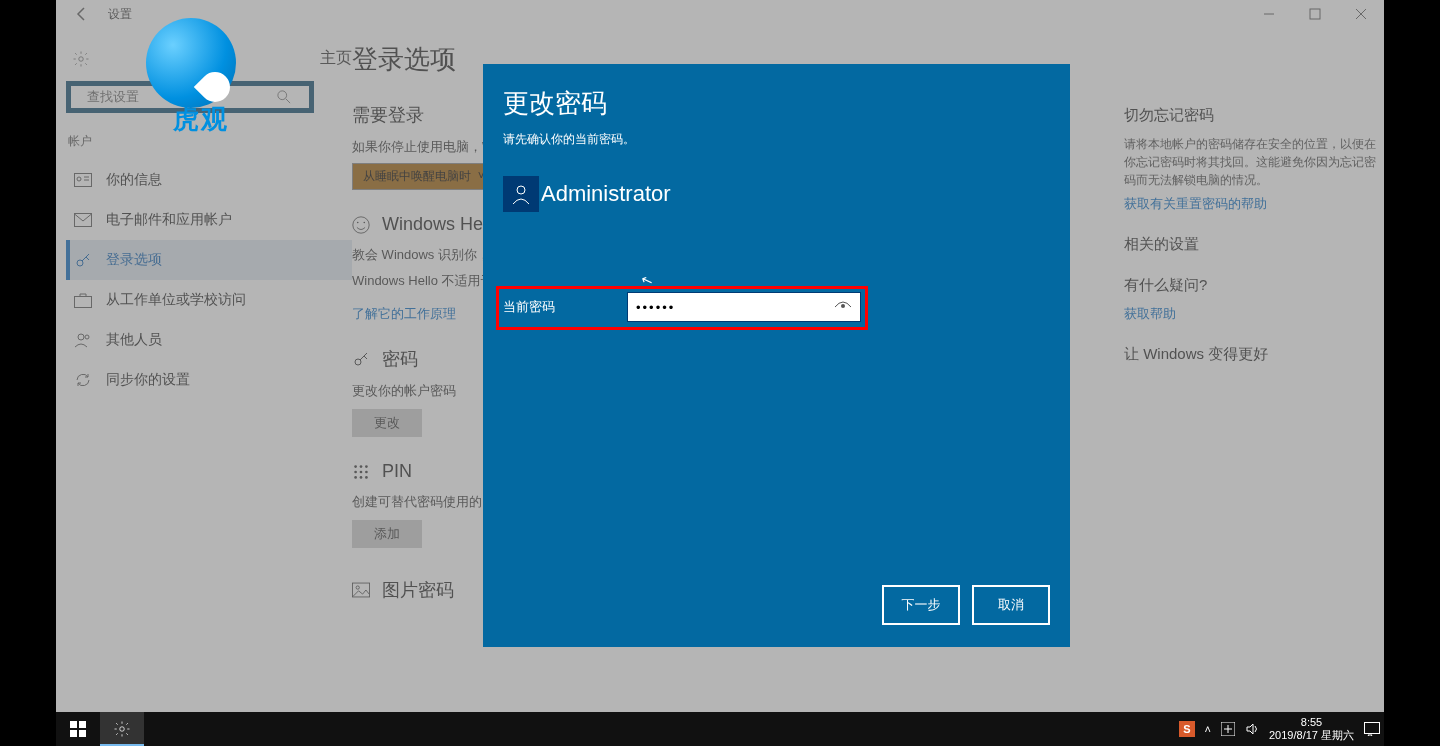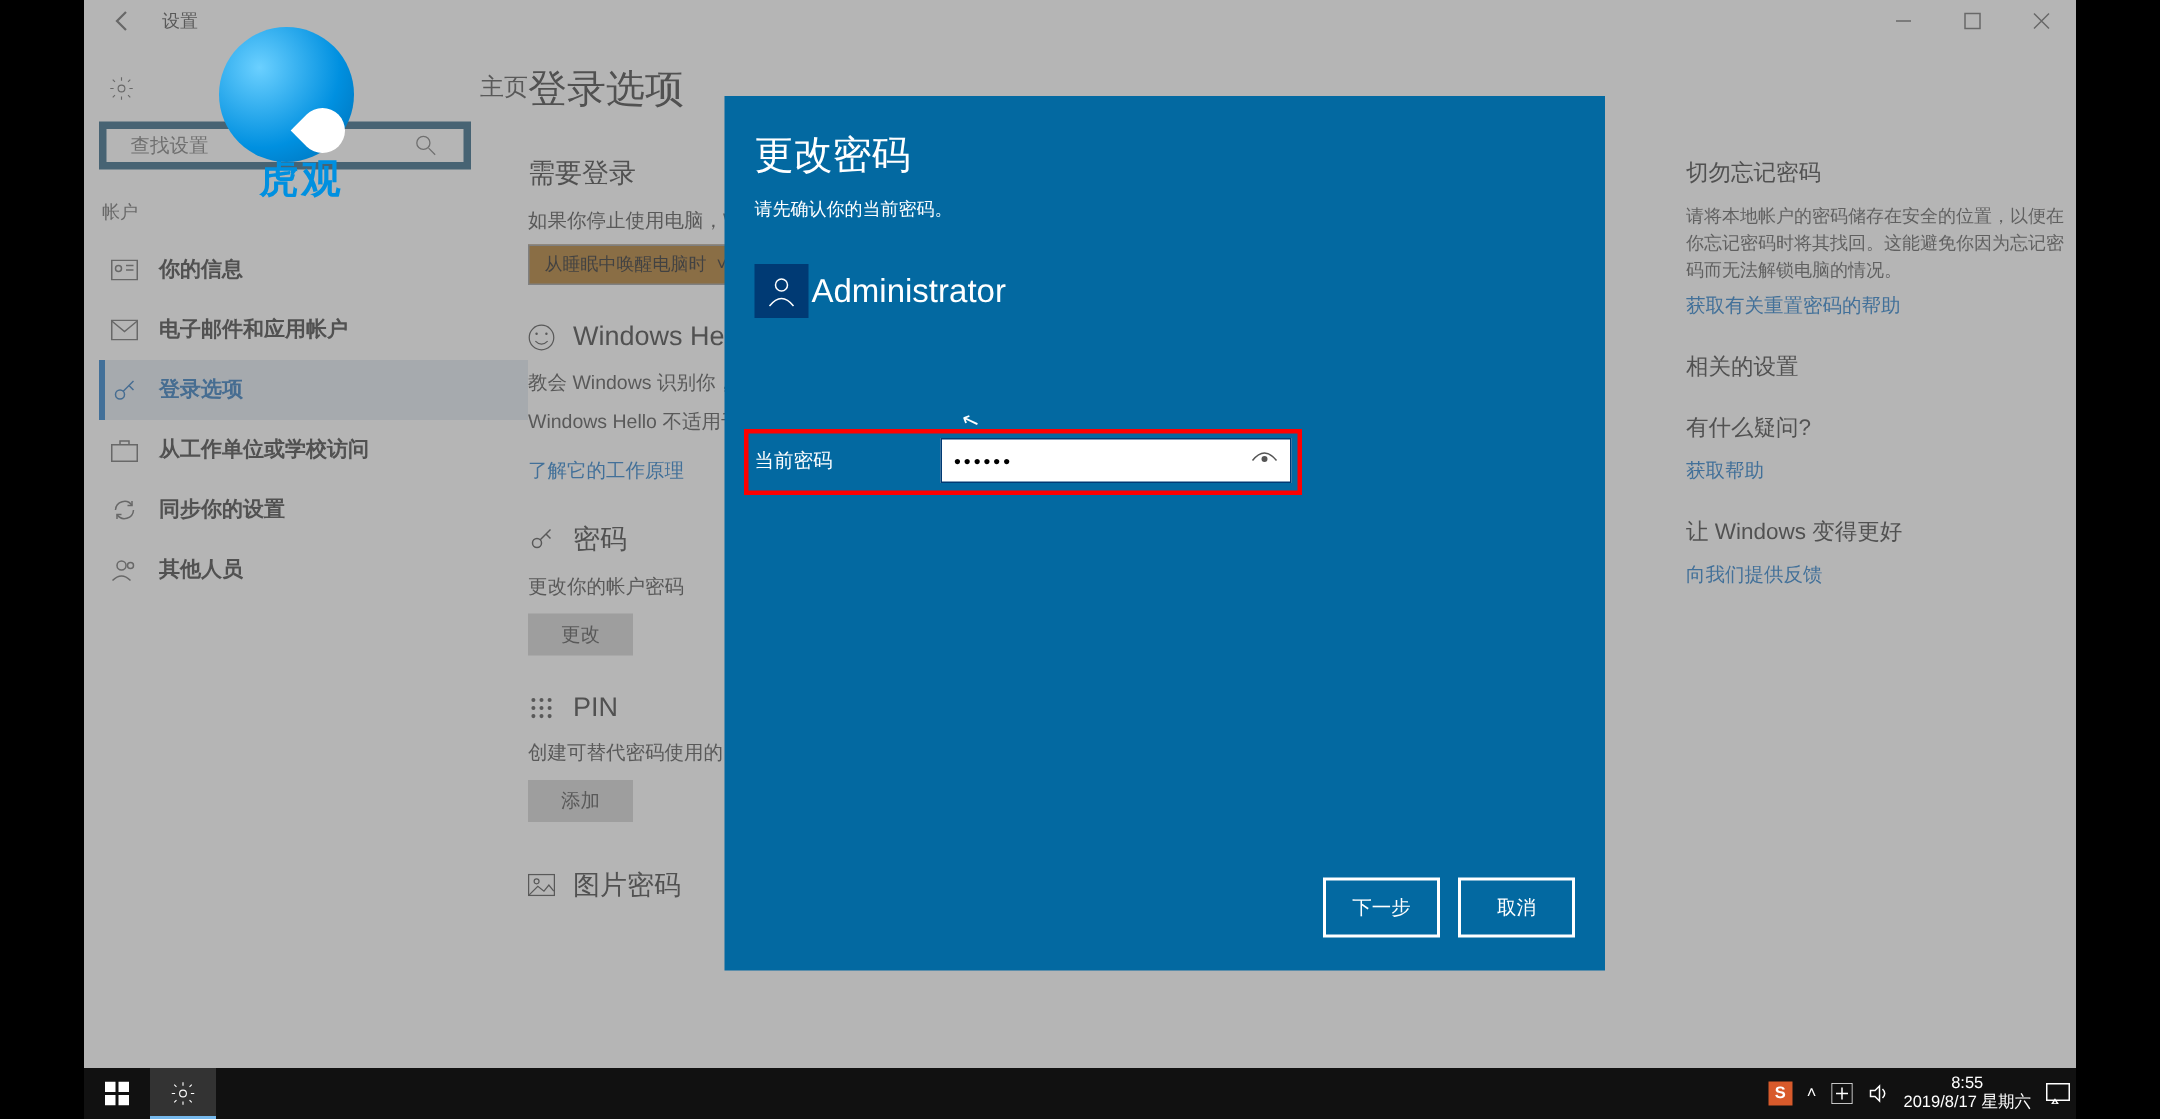--- a/index.html
+++ b/index.html
@@ -9,21 +9,21 @@
 .titlebar{height:28px;display:flex;align-items:center;padding-left:6px;}
 .back-btn{width:40px;height:28px;display:flex;align-items:center;justify-content:center;color:#555;}
 .titlebar-text{font-size:12px;color:#333;margin-left:6px;}
 .winctrl{position:absolute;right:0;top:0;display:flex;}
 .winctrl div{width:46px;height:28px;display:flex;align-items:center;justify-content:center;color:#555;}
 .content{display:flex;position:absolute;left:0;top:28px;width:100%;height:calc(100% - 28px);}
 .sidebar{width:296px;padding:10px 0 0 10px;}
 .home-row{display:flex;align-items:center;gap:10px;margin:10px 0 12px 6px;color:#333;justify-content:space-between;}
 .search{width:248px;height:32px;border:5px solid #0c4a6e;display:flex;align-items:center;justify-content:space-between;padding:0 16px;color:#666;font-size:13px;margin-bottom:20px;}
 .cat{font-size:12px;color:#555;margin:4px 0 10px 2px;}
-.nav-item{display:flex;align-items:center;gap:14px;height:40px;padding-left:8px;font-size:14px;color:#222;font-weight:bold;}
+.nav-item{display:flex;align-items:center;gap:14px;height:40px;padding-left:8px;font-size:14px;color:#222;}
 .nav-item.active{background:#dde6f0;color:#0a5fb0;}
 .nav-item.active .bar{position:absolute;left:0;width:4px;height:40px;background:#0067c0;}
 .nav-item .bar{display:none;}
 .nav-item.active .bar{display:block;}
 .nav-item{position:relative;}
 .icon{width:18px;height:18px;display:flex;align-items:center;justify-content:center;}
 .main{flex:1;padding:14px 0 0 0;}
 .h1{font-size:26px;color:#222;margin-bottom:26px;}
 .h2{font-size:18px;color:#222;margin-top:24px;margin-bottom:10px;}
 .h2.row{display:flex;align-items:center;gap:12px;}
@@ -161,37 +161,37 @@
             <svg width="18" height="16" viewBox="0 0 18 16">
               <rect x="0.5" y="4.5" width="17" height="11" stroke="#555" fill="none"></rect>
               <path d="M6 4 V2 h6 v2" stroke="#555" fill="none"></path>
             </svg>
           </span>
         <span>从工作单位或学校访问</span>
       </div>
       <div class="nav-item">
 
         <span class="icon">
-            <svg width="18" height="18" viewBox="0 0 18 18">
-              <path d="M3 9 a6 6 0 0 1 11-3 M15 9 a6 6 0 0 1-11 3" stroke="#555" fill="none"></path>
-              <path d="M14 3 v3 h-3 M4 15 v-3 h3" stroke="#555" fill="none"></path>
-            </svg>
-          </span>
-        <span>同步你的设置</span>
-      </div>
-      <div class="nav-item">
-
-        <span class="icon">
             <svg width="18" height="16" viewBox="0 0 18 16">
               <circle cx="7" cy="5" r="3" stroke="#555" fill="none"></circle>
               <path d="M1 15 q6-6 12 0" stroke="#555" fill="none"></path>
               <circle cx="13" cy="5" r="2" stroke="#555" fill="none"></circle>
             </svg>
           </span>
         <span>其他人员</span>
+      </div>
+      <div class="nav-item">
+
+        <span class="icon">
+            <svg width="18" height="18" viewBox="0 0 18 18">
+              <path d="M3 9 a6 6 0 0 1 11-3 M15 9 a6 6 0 0 1-11 3" stroke="#555" fill="none"></path>
+              <path d="M14 3 v3 h-3 M4 15 v-3 h3" stroke="#555" fill="none"></path>
+            </svg>
+          </span>
+        <span>同步你的设置</span>
       </div>
     </div>
 
     <div class="main">
       <div class="h1">登录选项</div>
 
       <div class="h2">需要登录</div>
       <div class="p">如果你停止使用电脑，Windows 何时要求你重新登录？</div>
       <div class="sel"><span>从睡眠中唤醒电脑时</span> &nbsp;˅</div>
 
@@ -258,21 +258,20 @@
       <div class="rh">切勿忘记密码</div>
       <div class="rp">请将本地帐户的密码储存在安全的位置，以便在你忘记密码时将其找回。这能避免你因为忘记密码而无法解锁电脑的情况。</div>
       <a class="rlink">获取有关重置密码的帮助</a>
 
       <div class="rh">相关的设置</div>
 
       <div class="rh">有什么疑问?</div>
       <a class="rlink">获取帮助</a>
 
       <div class="rh">让 Windows 变得更好</div>
-      <a class="rlink">向我们提供反馈</a>
     </div>
   </div>
 
   <div class="dim"></div>
 
   <div class="modal">
     <div class="mtitle">更改密码</div>
     <div class="msub">请先确认你的当前密码。</div>
     <div class="userrow">
       <div class="avatar">

